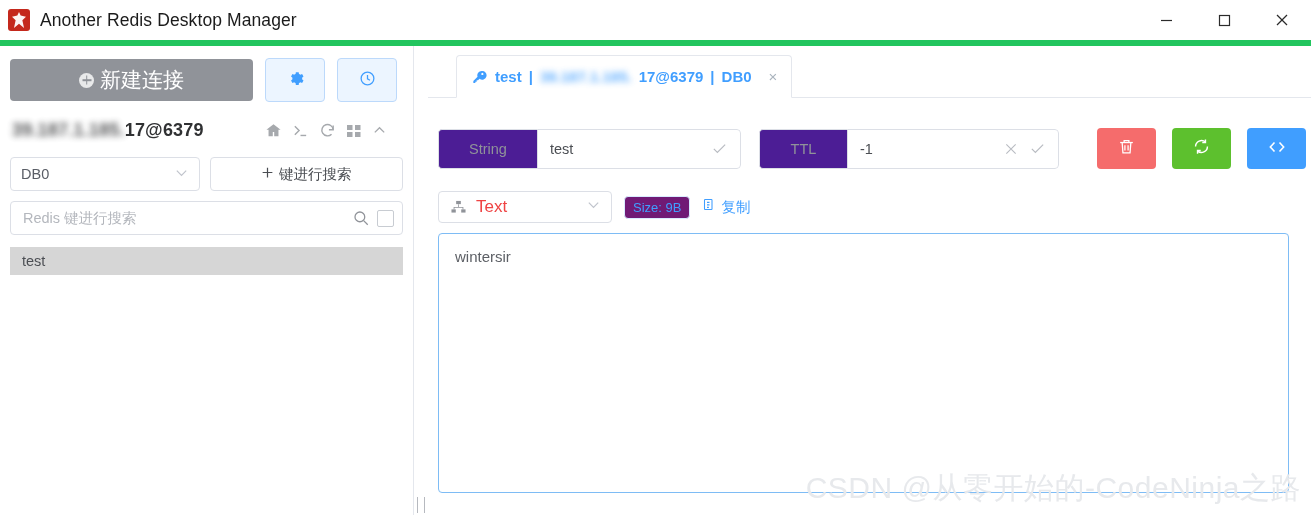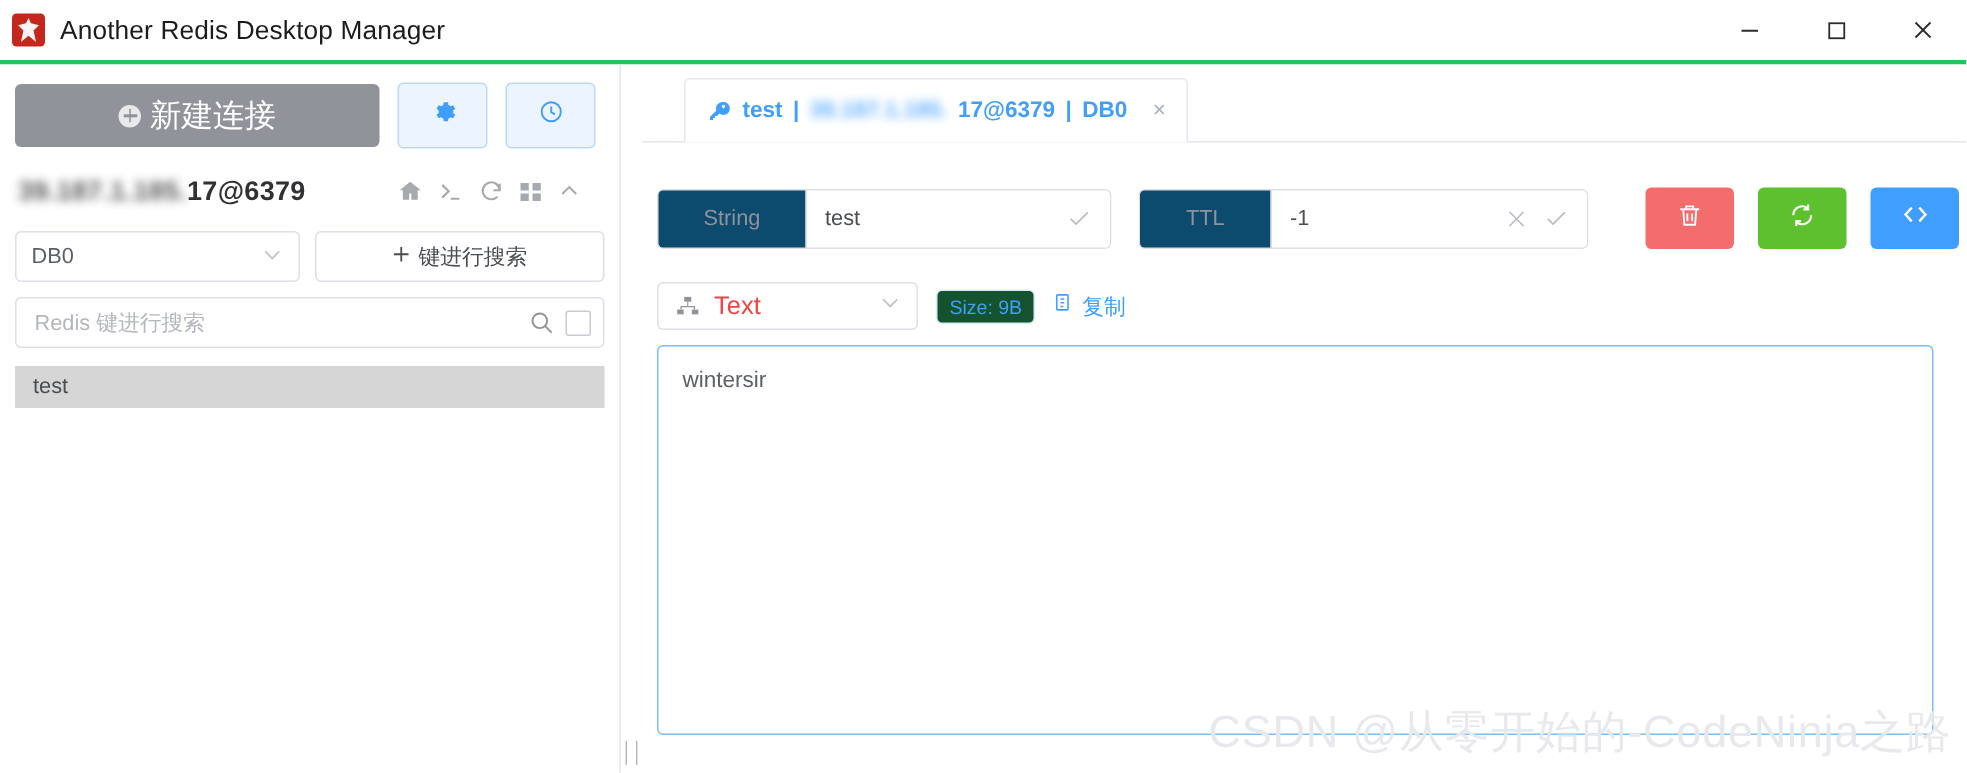--- a/index.html
+++ b/index.html
@@ -15,21 +15,21 @@
     overflow: hidden;
     position: relative;
   }
 
   
   .titlebar {
     height: 40px;
     display: flex;
     align-items: center;
     background: #ffffff;
-    border-bottom: 3px solid #22c55e;
+    border-bottom: 6px solid #22c55e;
     position: relative;
   }
   .app-icon {
     width: 22px;
     height: 22px;
     margin-left: 8px;
     margin-right: 10px;
     border-radius: 3px;
     background: #c4281c;
     position: relative;
@@ -308,21 +308,21 @@
     gap: 18px;
   }
   .input-group {
     display: flex;
     height: 40px;
     border-radius: 4px;
     overflow: hidden;
     box-sizing: border-box;
   }
   .ig-prepend {
-    background: #0c4a6e;
+    background: #4c1d95;
     border: 1px solid #dcdfe6;
     border-right: none;
     border-radius: 4px 0 0 4px;
     display: flex;
     align-items: center;
     justify-content: center;
     color: #909399;
     font-size: 14.5px;
     box-sizing: border-box;
   }
@@ -374,21 +374,21 @@
     padding: 0 10px 0 12px;
     box-sizing: border-box;
     font-size: 17px;
     color: #ef4444;
     gap: 10px;
   }
   .sel-format .chev { margin-left: auto; color: #c0c4cc; }
   .sel-format .tree-ic { color: #909399; display: flex; }
   .size-badge {
     height: 23px;
-    background: #14532d;
+    background: #701a75;
     border: 1px solid #d9ecff;
     border-radius: 4px;
     color: #409eff;
     font-size: 13px;
     display: flex;
     align-items: center;
     padding: 0 8px;
     box-sizing: border-box;
   }
   .copy-link {

